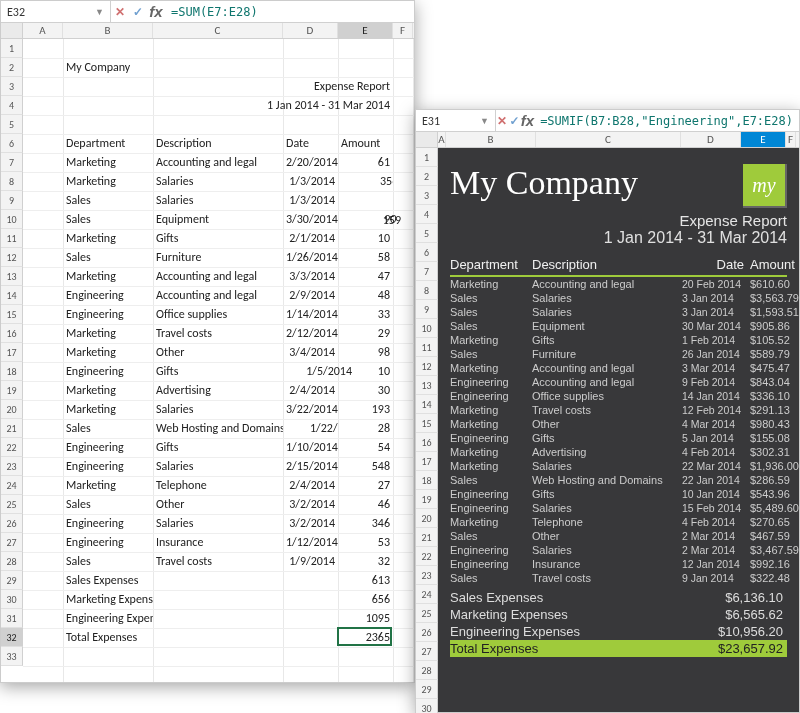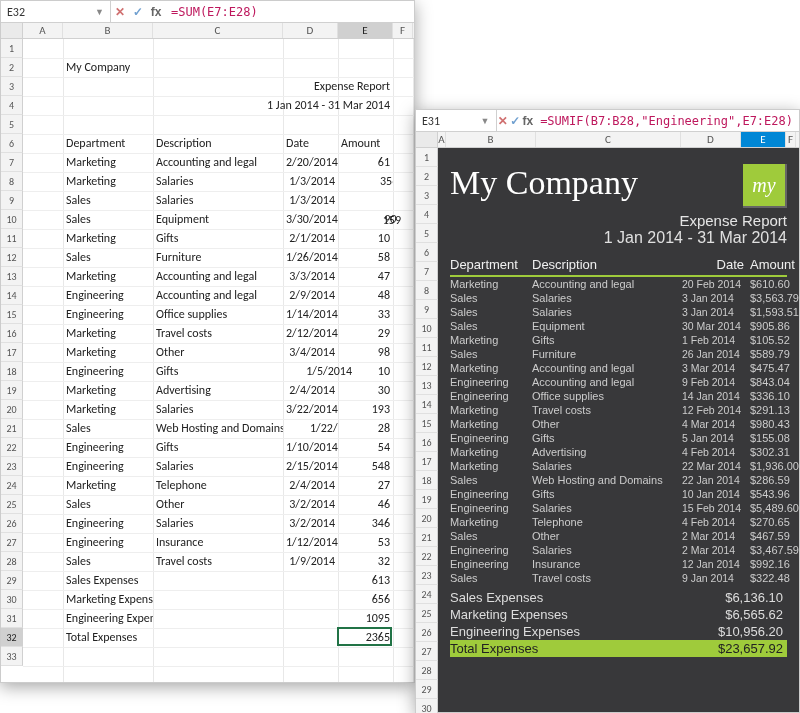--- a/index.html
+++ b/index.html
@@ -9,22 +9,22 @@
   .window.back { left:0; top:0; width:415px; height:683px; z-index:1; }
   .window.front { left:415px; top:109px; width:385px; height:604px; z-index:10; }
 
   
   .fbar { display:flex; align-items:center; height:22px; border-bottom:1px solid #d0d0d0; background:#fff; font-size:12px; }
   .namebox { width:110px; padding:0 6px; height:100%; border-right:1px solid #d0d0d0; display:flex; align-items:center; justify-content:space-between; }
   .namebox .dd { color:#888; font-size:9px; }
   .fbtn { width:18px; height:100%; display:flex; align-items:center; justify-content:center; color:#aaa; font-weight:bold; font-family:Arial; }
   .fbtn.x { color:#d07070; }
   .fbtn.ck { color:#70a0d0; }
-  .fbtn.fx { color:#666; font-size:12px; }
-  .flabel { flex:1; padding:0 6px; font-family:Consolas,monospace; font-size:12px; color:#be185d; display:flex; align-items:center; }
+  .fbtn.fx { font-style:italic; color:#666; font-size:15px; }
+  .flabel { flex:1; padding:0 6px; font-family:Consolas,monospace; font-size:12px; color:#0f766e; display:flex; align-items:center; }
 
   
   .colhdr { display:flex; height:16px; background:#f3f3f3; border-bottom:1px solid #d0d0d0; }
   .colhdr .corner { width:22px; border-right:1px solid #d0d0d0; background:#eaeaea; }
   .col { border-right:1px solid #e0e0e0; text-align:center; font-size:11px; color:#555; line-height:16px; }
   .col.sel { background:#d0d0d0; color:#222; }
 
   
   .sheet { display:flex; height:calc(100% - 38px); }
   .rowhdr { width:22px; flex-shrink:0; }

